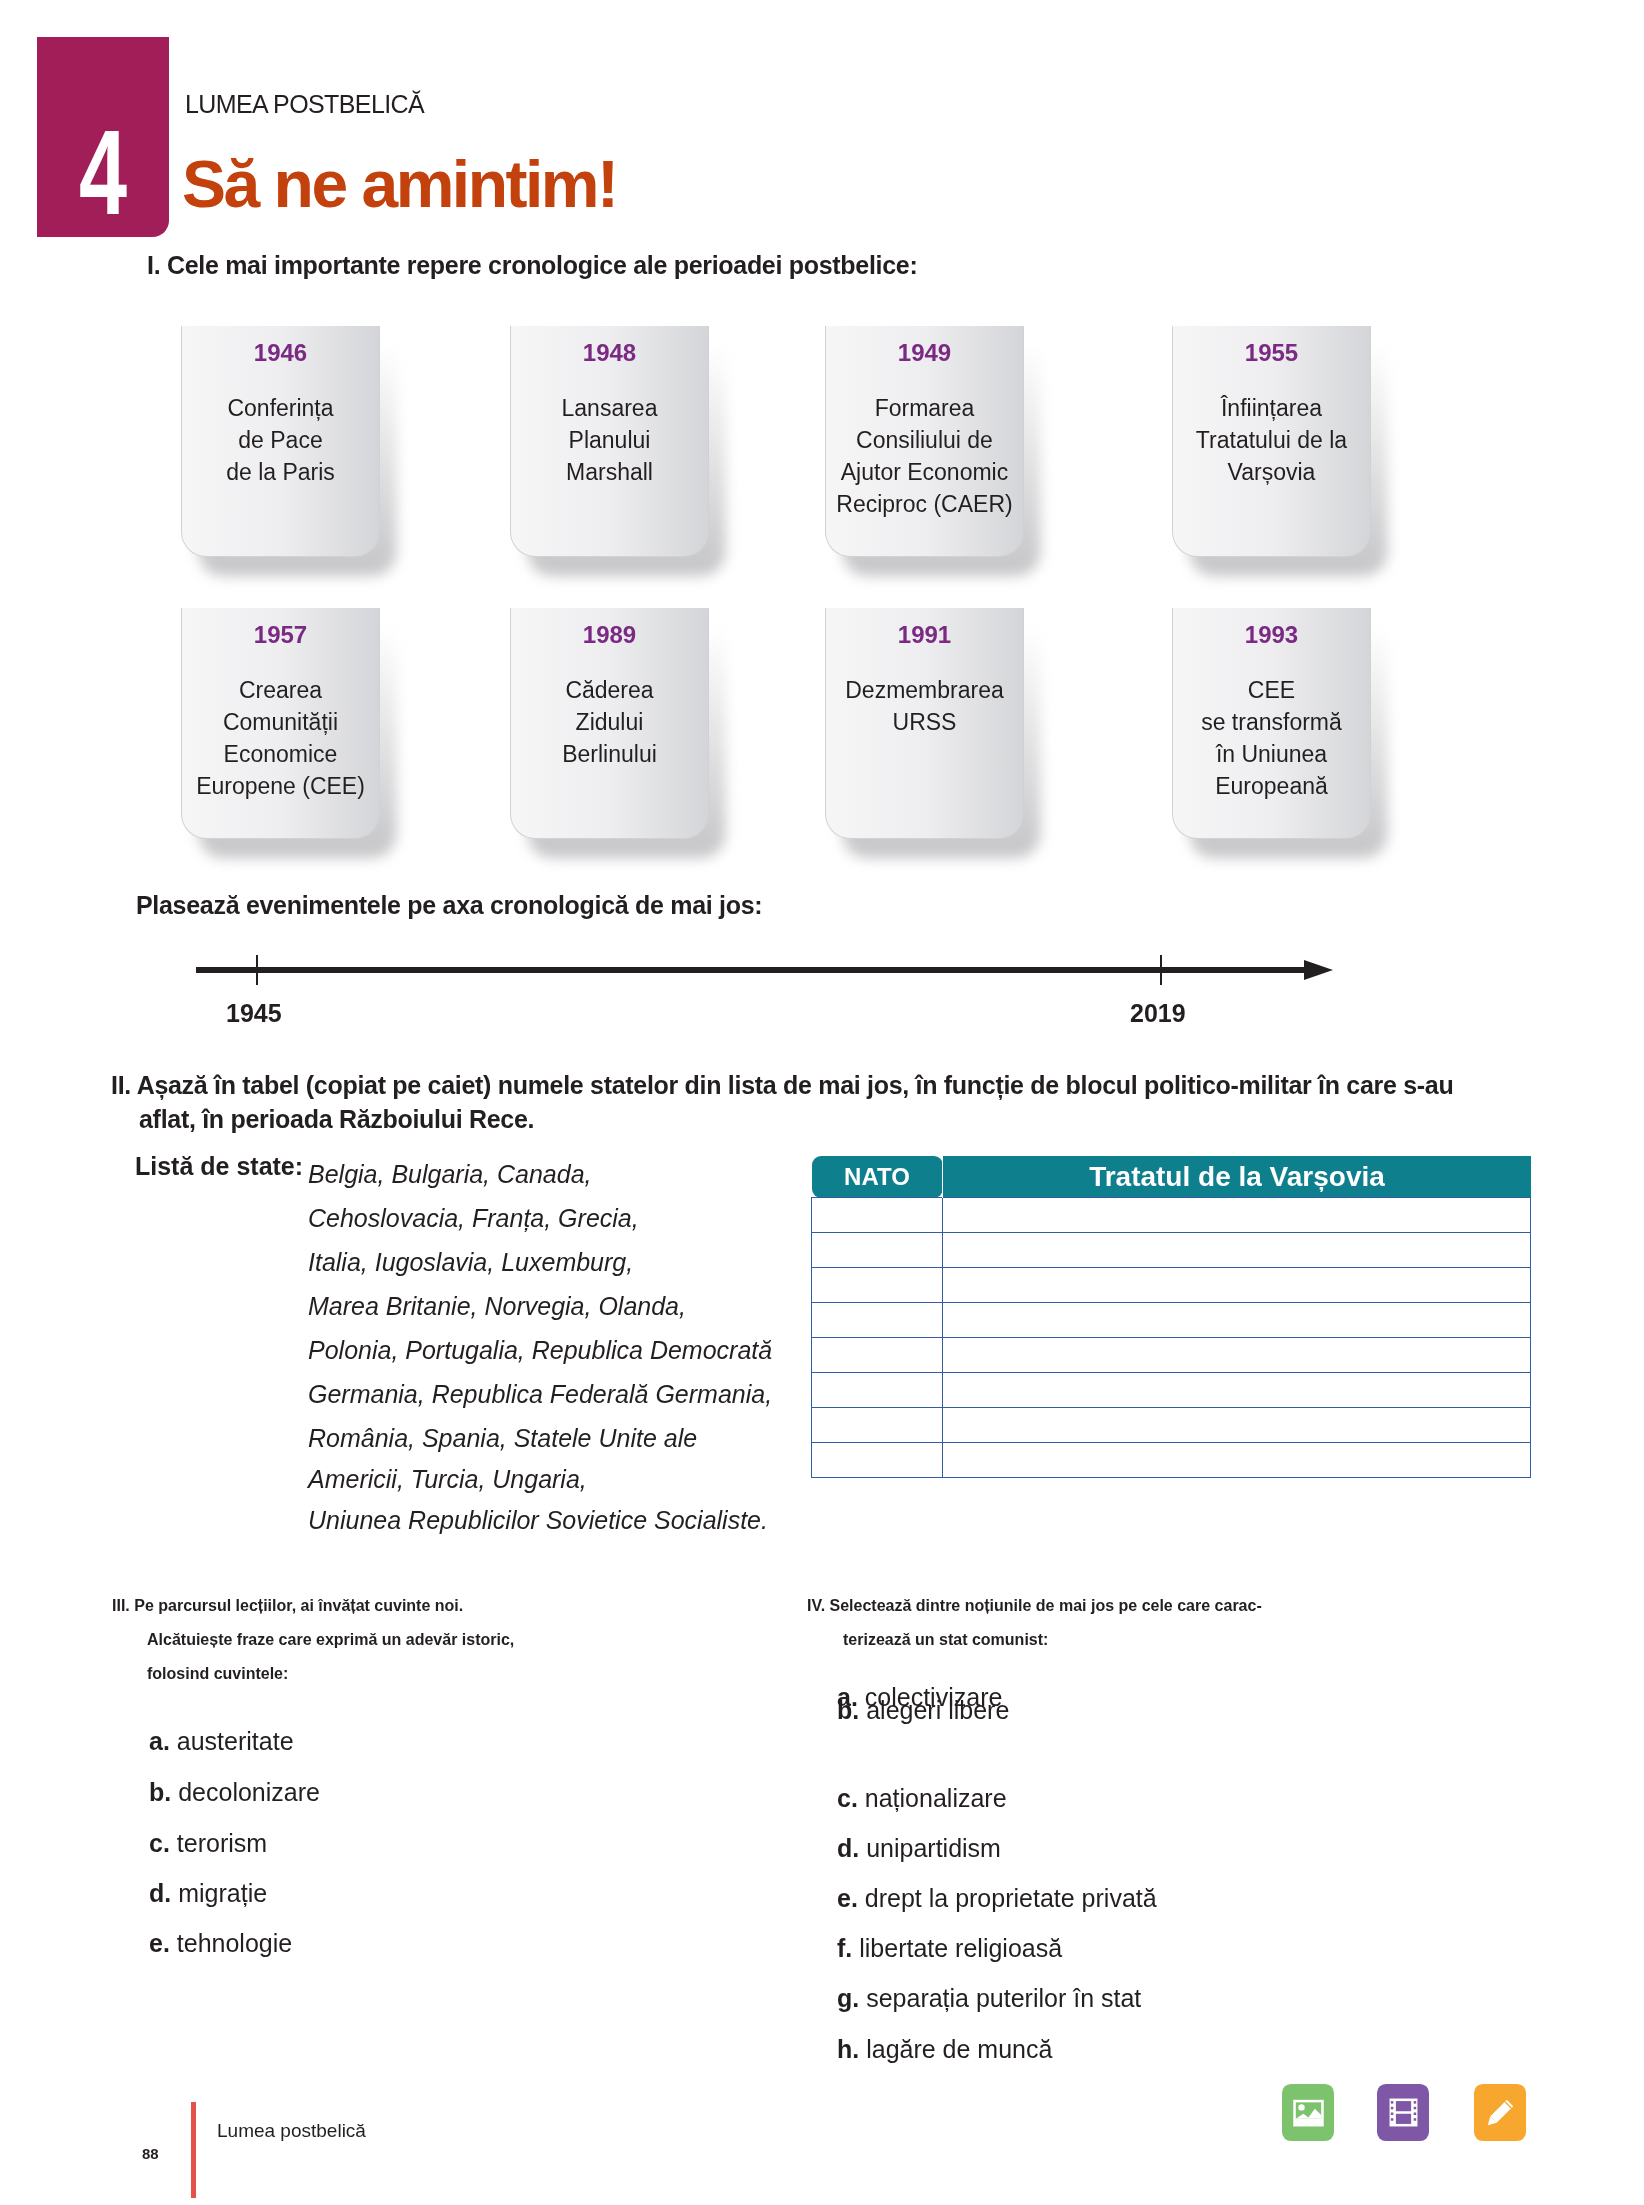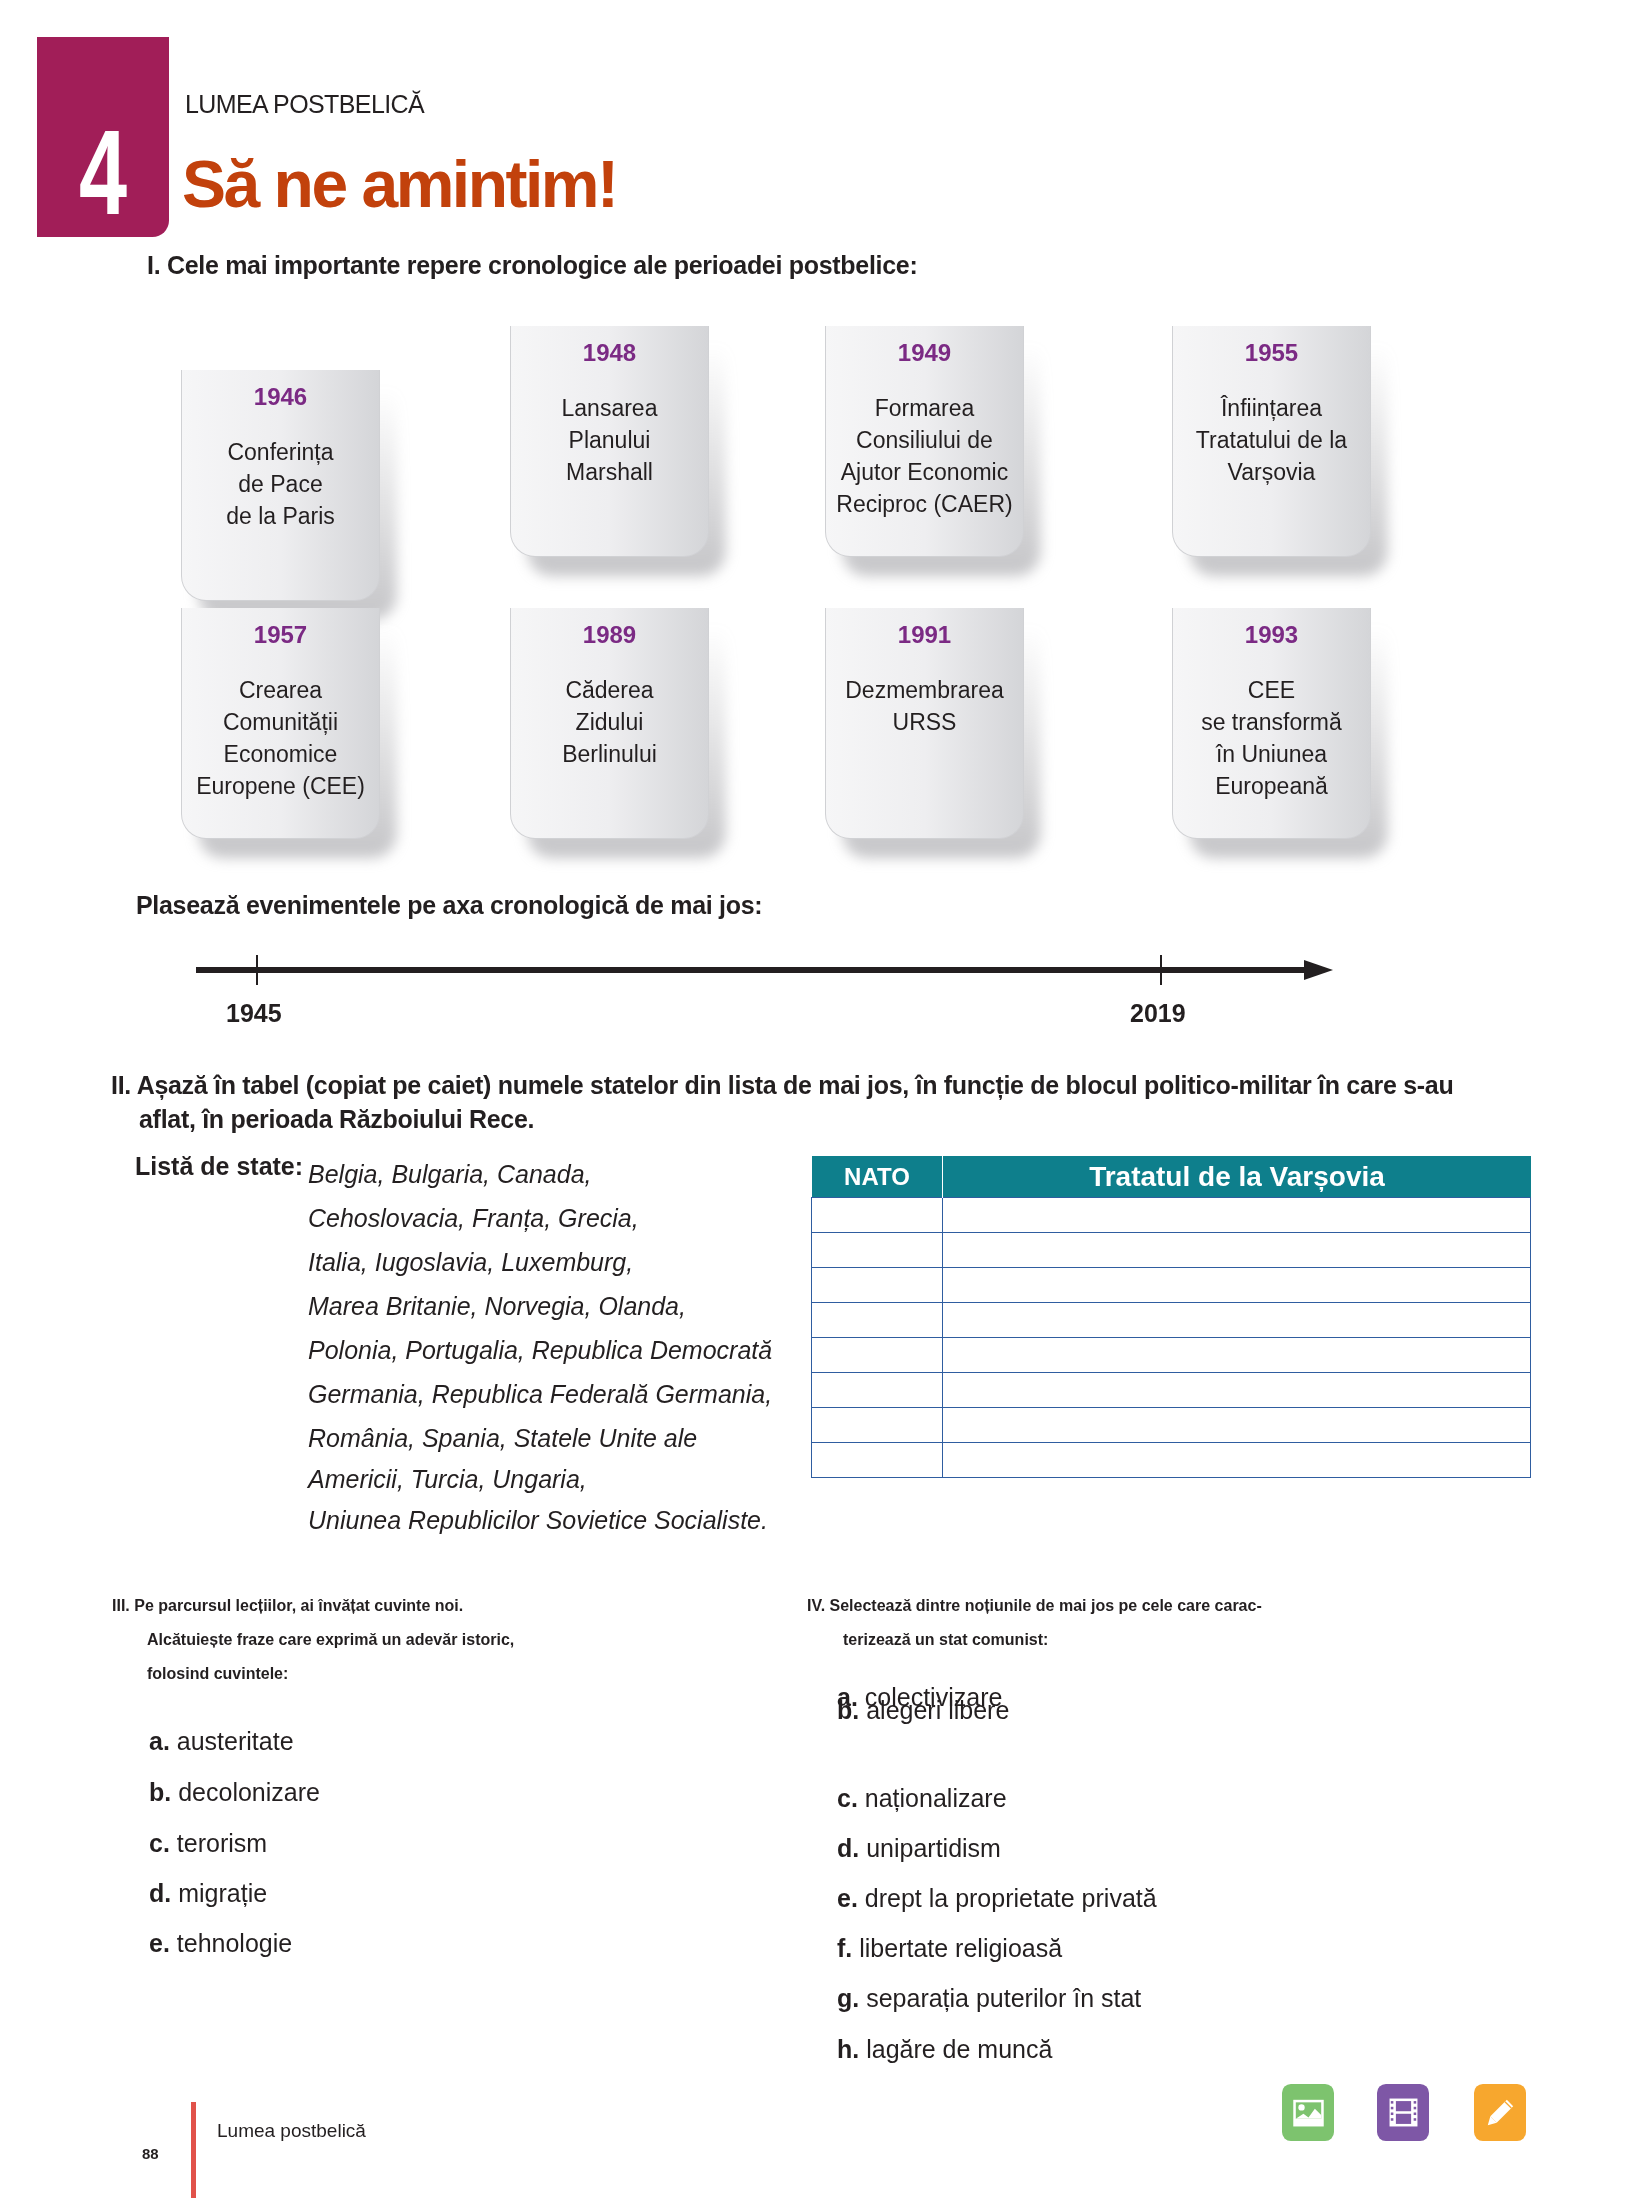--- a/index.html
+++ b/index.html
@@ -39,21 +39,21 @@
 
   
   .list-label { left:135px; top:1152px; font-weight:bold; font-size:25px; }
   .states { left:308px; top:1152px; font-style:italic; font-size:25px; line-height:44px; color:#231f20; }
   .states div { height:44px; }
   .states div.tight { height:41px; }
 
   .bloc-table { left:811px; top:1156px; width:720px; border-collapse:collapse; }
   .bloc-table th { background:#0E7F8C; color:#fff; height:41px; font-weight:bold; font-size:25px;
                    border-right:1.3px solid #ffffff; padding:0; }
-  .bloc-table th.col-nato { font-size:24px; }
+  .bloc-table th.col-nato { font-size:24px;border-radius:9px; }
   .bloc-table th:last-child { border-right:none; font-size:28px; }
   .bloc-table td { border:1.9px solid #2F5DA0; height:34px; padding:0; }
 
   
   .qtext { font-weight:bold; font-size:16px; line-height:34px; }
   .opt { font-size:25px; line-height:25px; color:#231f20; }
   .opt .letter { font-weight:bold; }
 
   
   .page-num { left:142px; top:2118px; font-weight:bold; font-size:15px;margin-top:27px; }
@@ -67,21 +67,21 @@
 <body>
 
 <div class="abs chapter-block">
   <div class="abs chapter-num">4</div>
 </div>
 <div class="abs chapter-label">LUMEA POSTBELICĂ</div>
 <div class="abs page-title">Să ne amintim!</div>
 
 <div class="abs section-heading" style="left:110px; top:251px;margin-left:37px;">I. Cele mai importante repere cronologice ale perioadei postbelice:</div>
 
-<div class="abs card-wrap" style="left:181px; top:326px;margin-top:44px;">
+<div class="abs card-wrap" style="left:181px; top:326px;">
   <div class="abs card-shadow"></div>
   <div class="abs card">
     <div class="card-year">1946</div>
     <div class="card-text">Conferința
 de Pace
 de la Paris</div>
   </div>
 </div>
 <div class="abs card-wrap" style="left:510px; top:326px;">
   <div class="abs card-shadow"></div>

